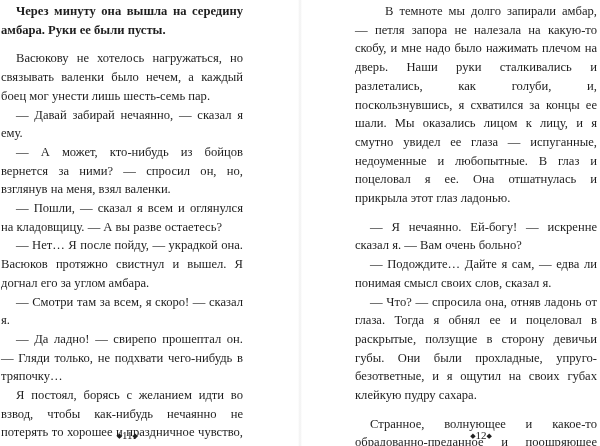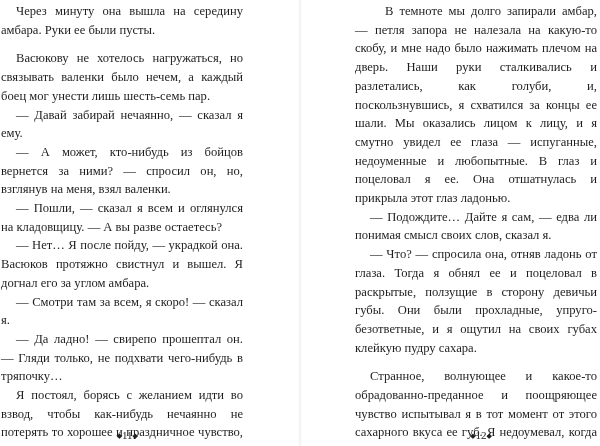--- a/index.html
+++ b/index.html
@@ -19,21 +19,21 @@
     background: linear-gradient(to right, #ffffff, #f1f1f1, #ffffff);
   }
   .text {
     position: absolute; top: 2px;
     font-size: 12.6px; line-height: 18.7px;
     text-align: justify; hyphens: manual;
   }
   .page-left .text { left: 1px; width: 242px; }
   .page-right .text { left: 355px; width: 242px; left: 55px; }
   .text p { margin: 0; text-indent: 15px; }
-  .text p.nobreak { text-indent: 0; }
+  .text p.nobreak { text-indent: 0; font-weight: bold; }
   .text p.gap { margin-top: 10px; }
   .folio {
     position: absolute; top: 428px; width: 40px; text-align: right;
     font-size: 11px; line-height: 14px; color: #222;
   }
   .page-left .folio { left: 98px; }
   .page-right .folio { left: 152px; font-family: Liberation Serif, serif; }
   .orn { font-size: 7px; vertical-align: 1px; }
 </style>
 </head>
@@ -57,20 +57,21 @@
     <div class="folio">
       <span class="orn">◆</span><span>11</span><span class="orn">◆</span>
     </div>
   </div>
 
   <div class="gutter"></div>
 
   <div class="page page-right">
     <div class="text">
       <p style="text-indent:30px">В темноте мы долго запирали амбар, — петля запора не налезала на какую-то скобу, и мне надо было нажимать плечом на дверь. Наши руки сталкивались и разлетались, как голуби, и, поскользнувшись, я схватился за концы ее шали. Мы оказались лицом к лицу, и я смутно увидел ее глаза — испуганные, недоуменные и любопытные. В глаз и поцеловал я ее. Она отшатнулась и прикрыла этот глаз ладонью.</p>
+      <p class="gap">— Я нечаянно. Ей-богу! — искренне сказал я. — Вам очень больно?</p>
       <p>— Подождите… Дайте я сам, — едва ли понимая смысл своих слов, сказал я.</p>
       <p>— Что? — спросила она, отняв ладонь от глаза. Тогда я обнял ее и поцеловал в раскрытые, ползущие в сторону девичьи губы. Они были прохладные, упруго-безответные, и я ощутил на своих губах клейкую пудру сахара.</p>
       <p class="gap">Странное, волнующее и какое-то обрадованно-преданное и поощряющее чувство испытывал я в тот момент от этого сахарного вкуса ее губ. Я недоумевал, когда же она успела попробовать сахар, и было радостно, что сахар этот был моим подарком, и мне хотелось сказать ей спасибо за то, что она попробовала его украдкой… Я думал об этом, насильно целуя ее и чувствуя слабеющую силу ее рук, упершихся мне в грудь. О том, что она заплакала, я догадался по вздрагивающим плечам, — лицо ее было в моей власти, но я его не видел, и испугался, и стал умолять простить меня и гладить ее голову обеими руками.</p>
     </div>
     <div class="folio">
       <span class="orn">◆</span><span>12</span><span class="orn">◆</span>
     </div>
   </div>
 
 </div>

